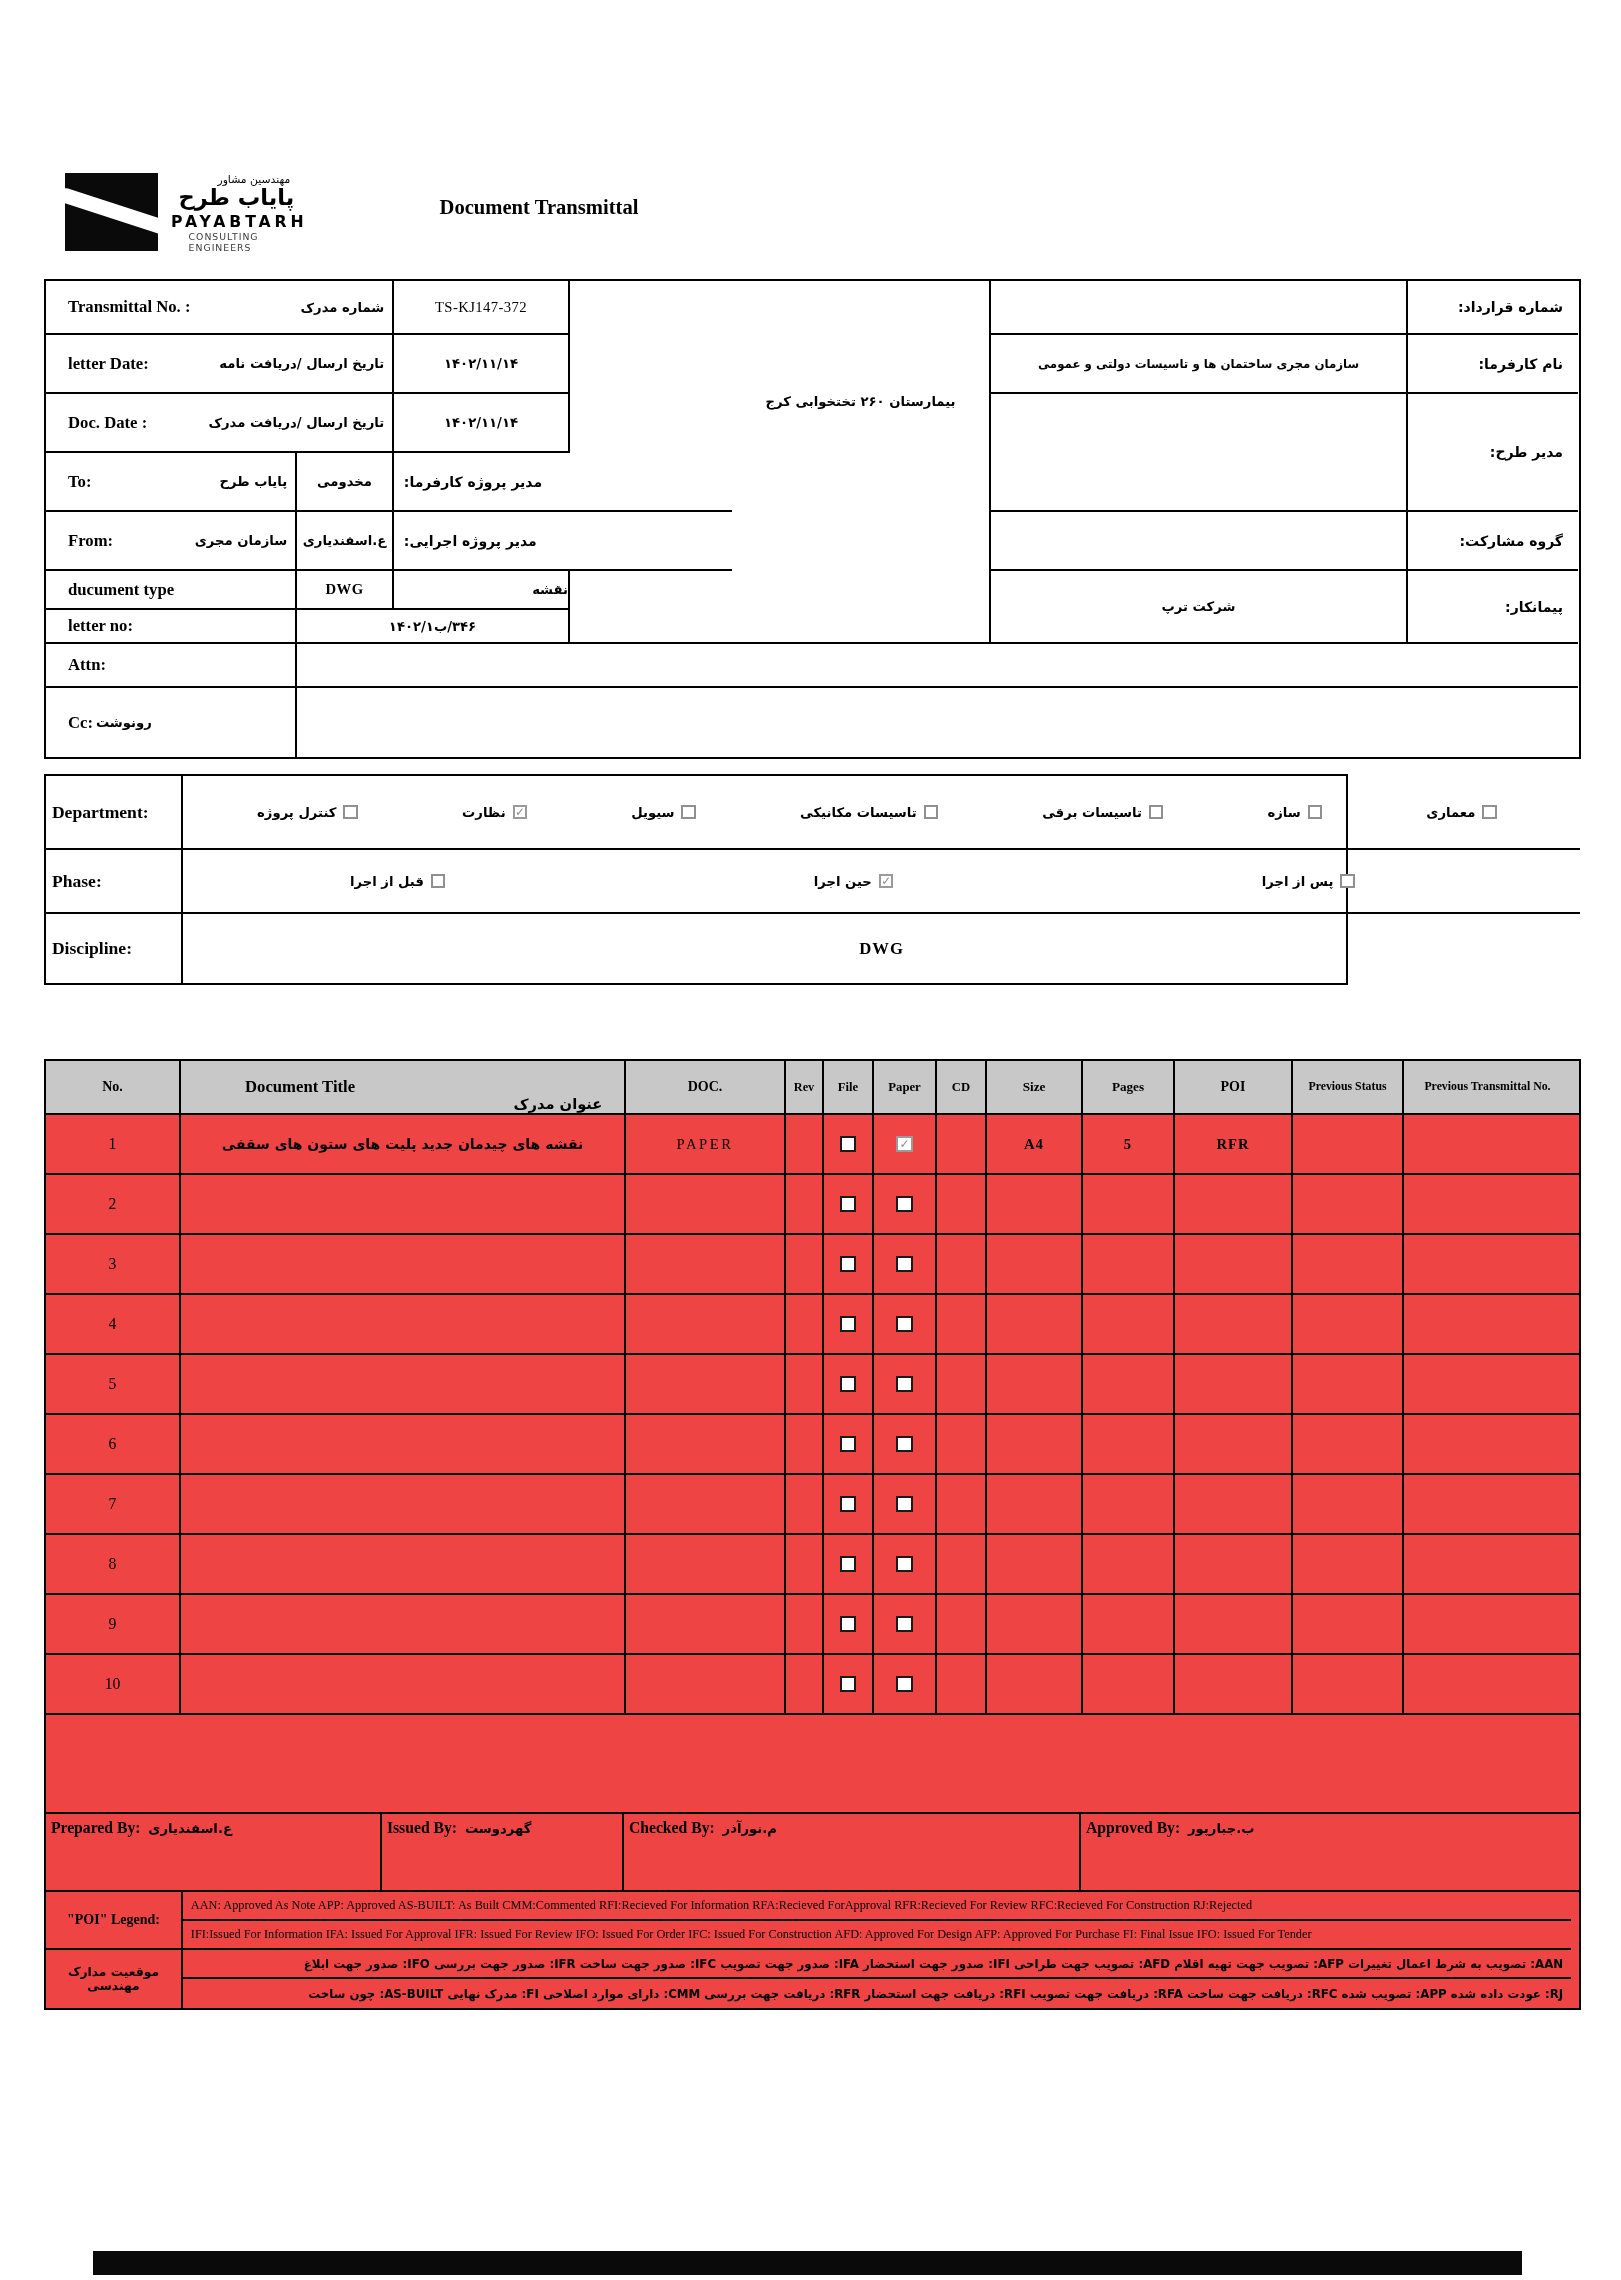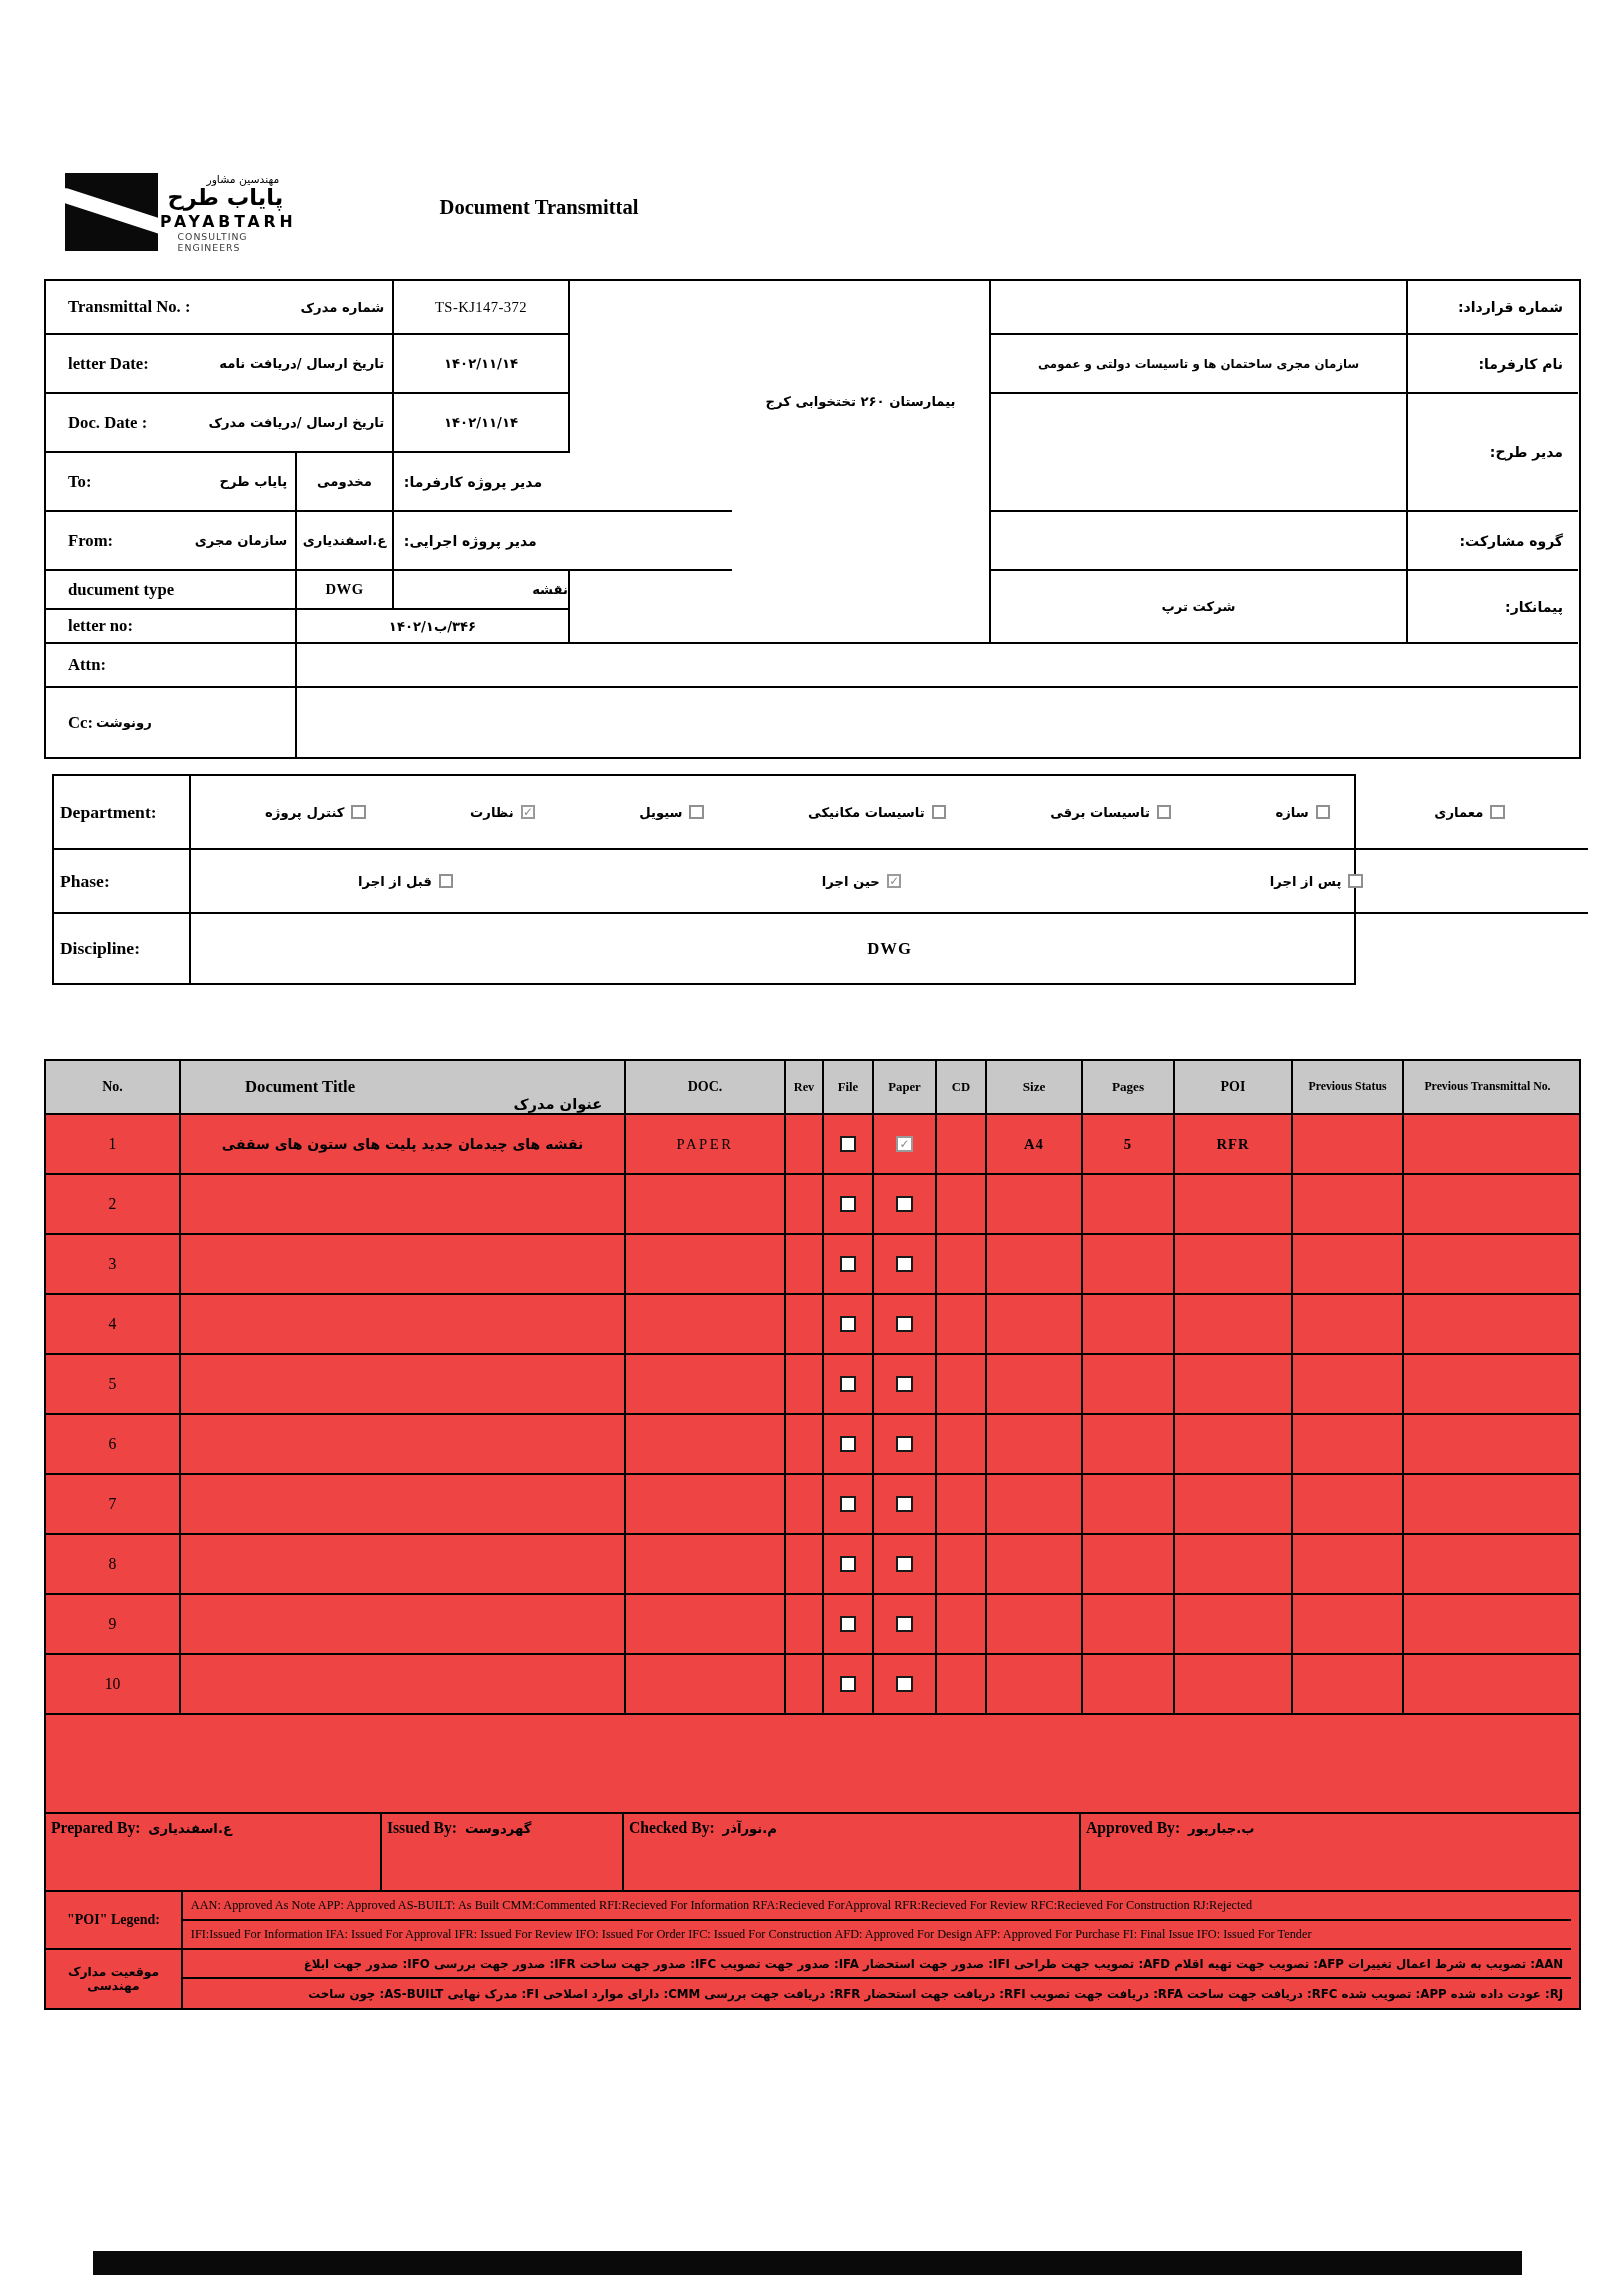--- a/index.html
+++ b/index.html
@@ -7,21 +7,21 @@
   body { width:1621px; height:2281px; position:relative; font-family:"Liberation Serif", serif; color:#000; }
 
   .en  { font-family:"Liberation Serif", serif; }
   .fa  { font-family:"DejaVu Sans", sans-serif; direction:rtl;margin-top:34px; }
   .b   { font-weight:700; }
 
   
   #logo { position:absolute; left:65px; top:173px; display:flex; }
   #logo-box { width:93px; height:78px; background:#0a0a0a; position:relative; overflow:hidden; }
   #logo-slash { position:absolute; left:-7.8px; top:33px; width:127px; height:14.7px; background:#fff; transform:rotate(18deg); border-radius:5.9px 2px 5.9px 2px; }
-  #logo-text { margin-left:2px; width:129px; display:flex; flex-direction:column; }
+  #logo-text { margin-left:13px; width:129px; display:flex; flex-direction:column; }
   #logo-fa-tag { font-size:10.8px; text-align:right; font-family:"DejaVu Sans", sans-serif; direction:rtl; padding-right:9.8px; }
   #logo-fa-name { font-size:22.5px; font-weight:700; text-align:right; font-family:"DejaVu Sans", sans-serif; direction:rtl; padding-right:5.9px; line-height:1.05; }
   #logo-en-name { font-size:15.7px; font-weight:700; letter-spacing:3.9px; font-family:"DejaVu Sans", sans-serif; margin-top:2px; }
   #logo-en-tag { font-size:9.3px; color:#3c3c3c; letter-spacing:1px; font-family:"DejaVu Sans", sans-serif; padding-left:17.6px; }
 
   
   #doc-title { position:absolute; left:294px; top:196px; width:490px; text-align:center; font-size:20.6px; font-weight:700; }
 
   
   #info-grid { position:absolute; left:44px; top:279px; width:1537px;
@@ -37,21 +37,21 @@
   .lab-fa { font-family:"DejaVu Sans", sans-serif; direction:rtl; font-weight:700; font-size:13.2px; padding-right:7.8px; white-space:nowrap; }
   .between { justify-content:space-between; }
   .center { justify-content:center; }
   .val { font-size:14.7px; letter-spacing:0.4px; }
   .faval { font-family:"DejaVu Sans", sans-serif; direction:rtl; font-size:13.2px; font-weight:700; }
   .rlab { font-family:"DejaVu Sans", sans-serif; direction:rtl; font-weight:700; font-size:14px; justify-content:flex-start; padding-right:15px; }
   .ltrvis { direction:ltr; unicode-bidi:bidi-override; }
   #project-cell { flex-direction:column; justify-content:flex-start; padding-top:113px; }
 
   
-  #class-grid { position:absolute; left:52px; top:774px; width:1304px; display:grid; border:2.9px solid #000;
+  #class-grid { position:absolute; left:44px; top:774px; width:1304px; display:grid; border:2.9px solid #000;
     grid-template-columns:137px 1397px; grid-template-rows:74px 64px 69px; }
   .klab { border-right:2px solid #000; border-bottom:2.9px solid #000; display:flex; align-items:center; padding-left:5.9px; font-size:17.6px; font-weight:700; }
   .krow { border-bottom:2.9px solid #000; display:flex; align-items:center; direction:rtl; justify-content:space-between; }
   #dept-row { padding:0 83px 0 74px; }
   #phase-row { padding:0 225px 0 167px; }
   .opt { display:inline-flex; direction:rtl; align-items:center; gap:6.9px; }
   .optlab { font-family:"DejaVu Sans", sans-serif; font-size:13.2px; font-weight:700; }
   #disc-row { border-bottom:none; direction:ltr; justify-content:center; }
   #disc-val { width:58%; text-align:center; font-size:16.7px; font-weight:700; letter-spacing:1px; }
 

